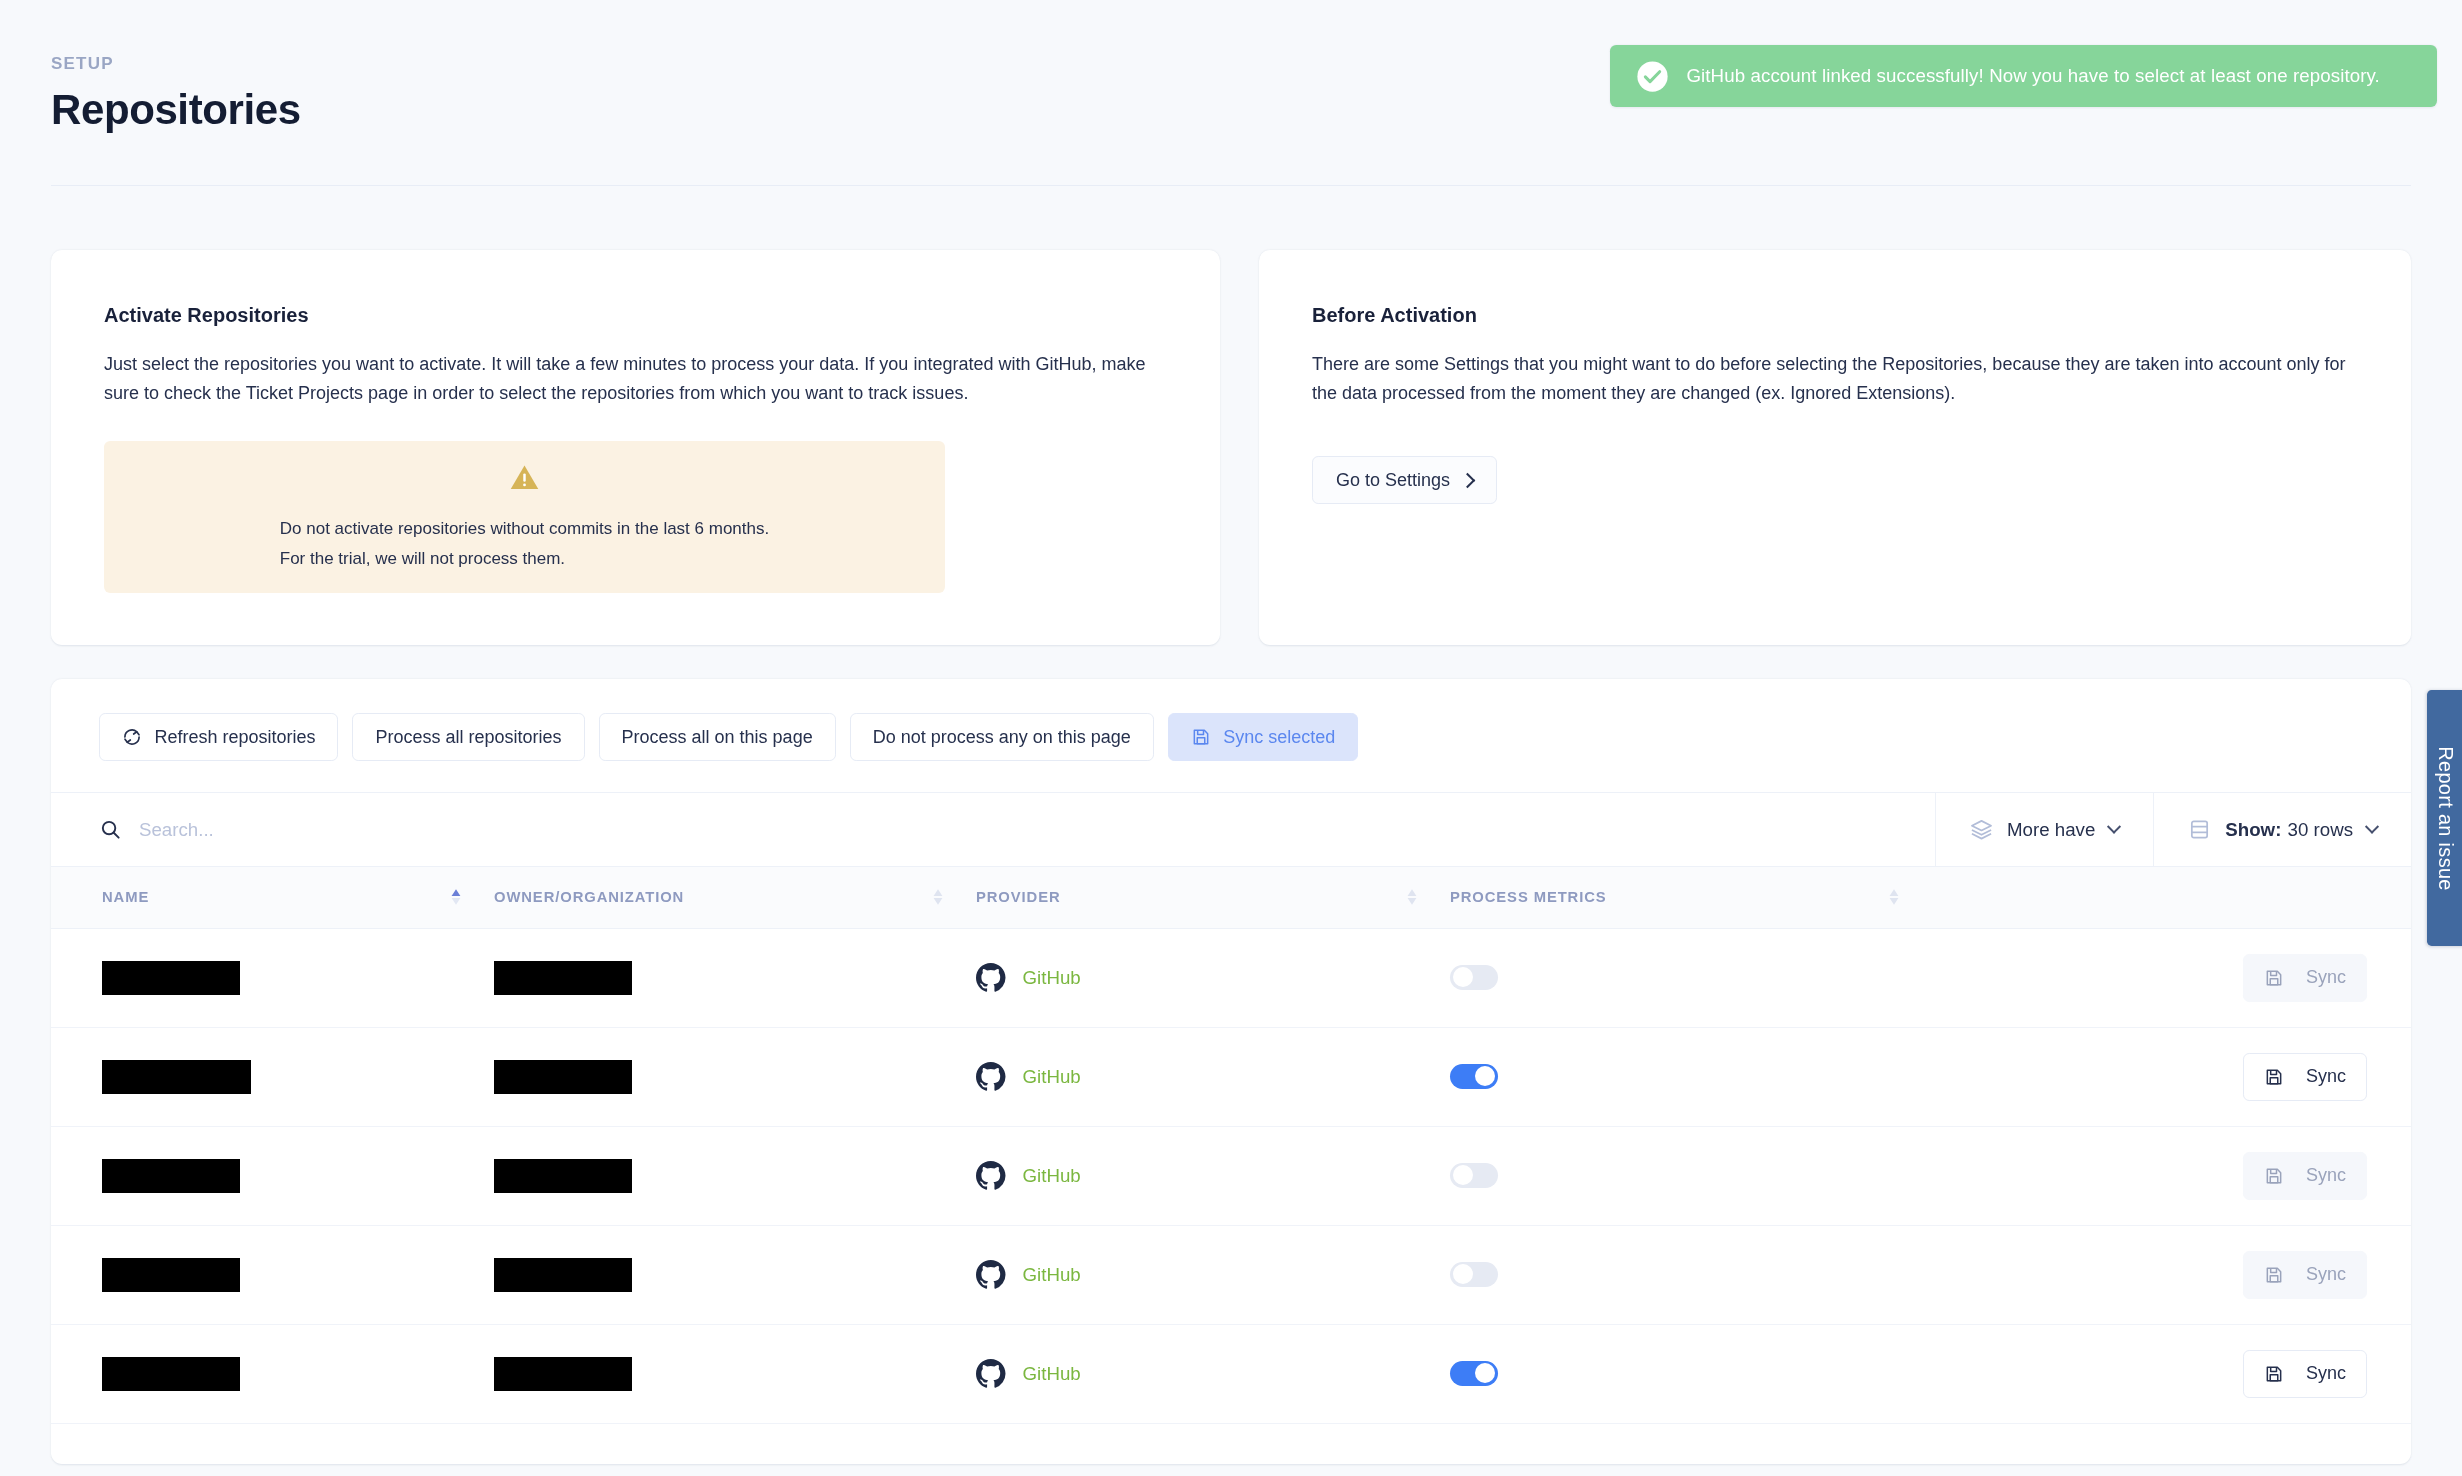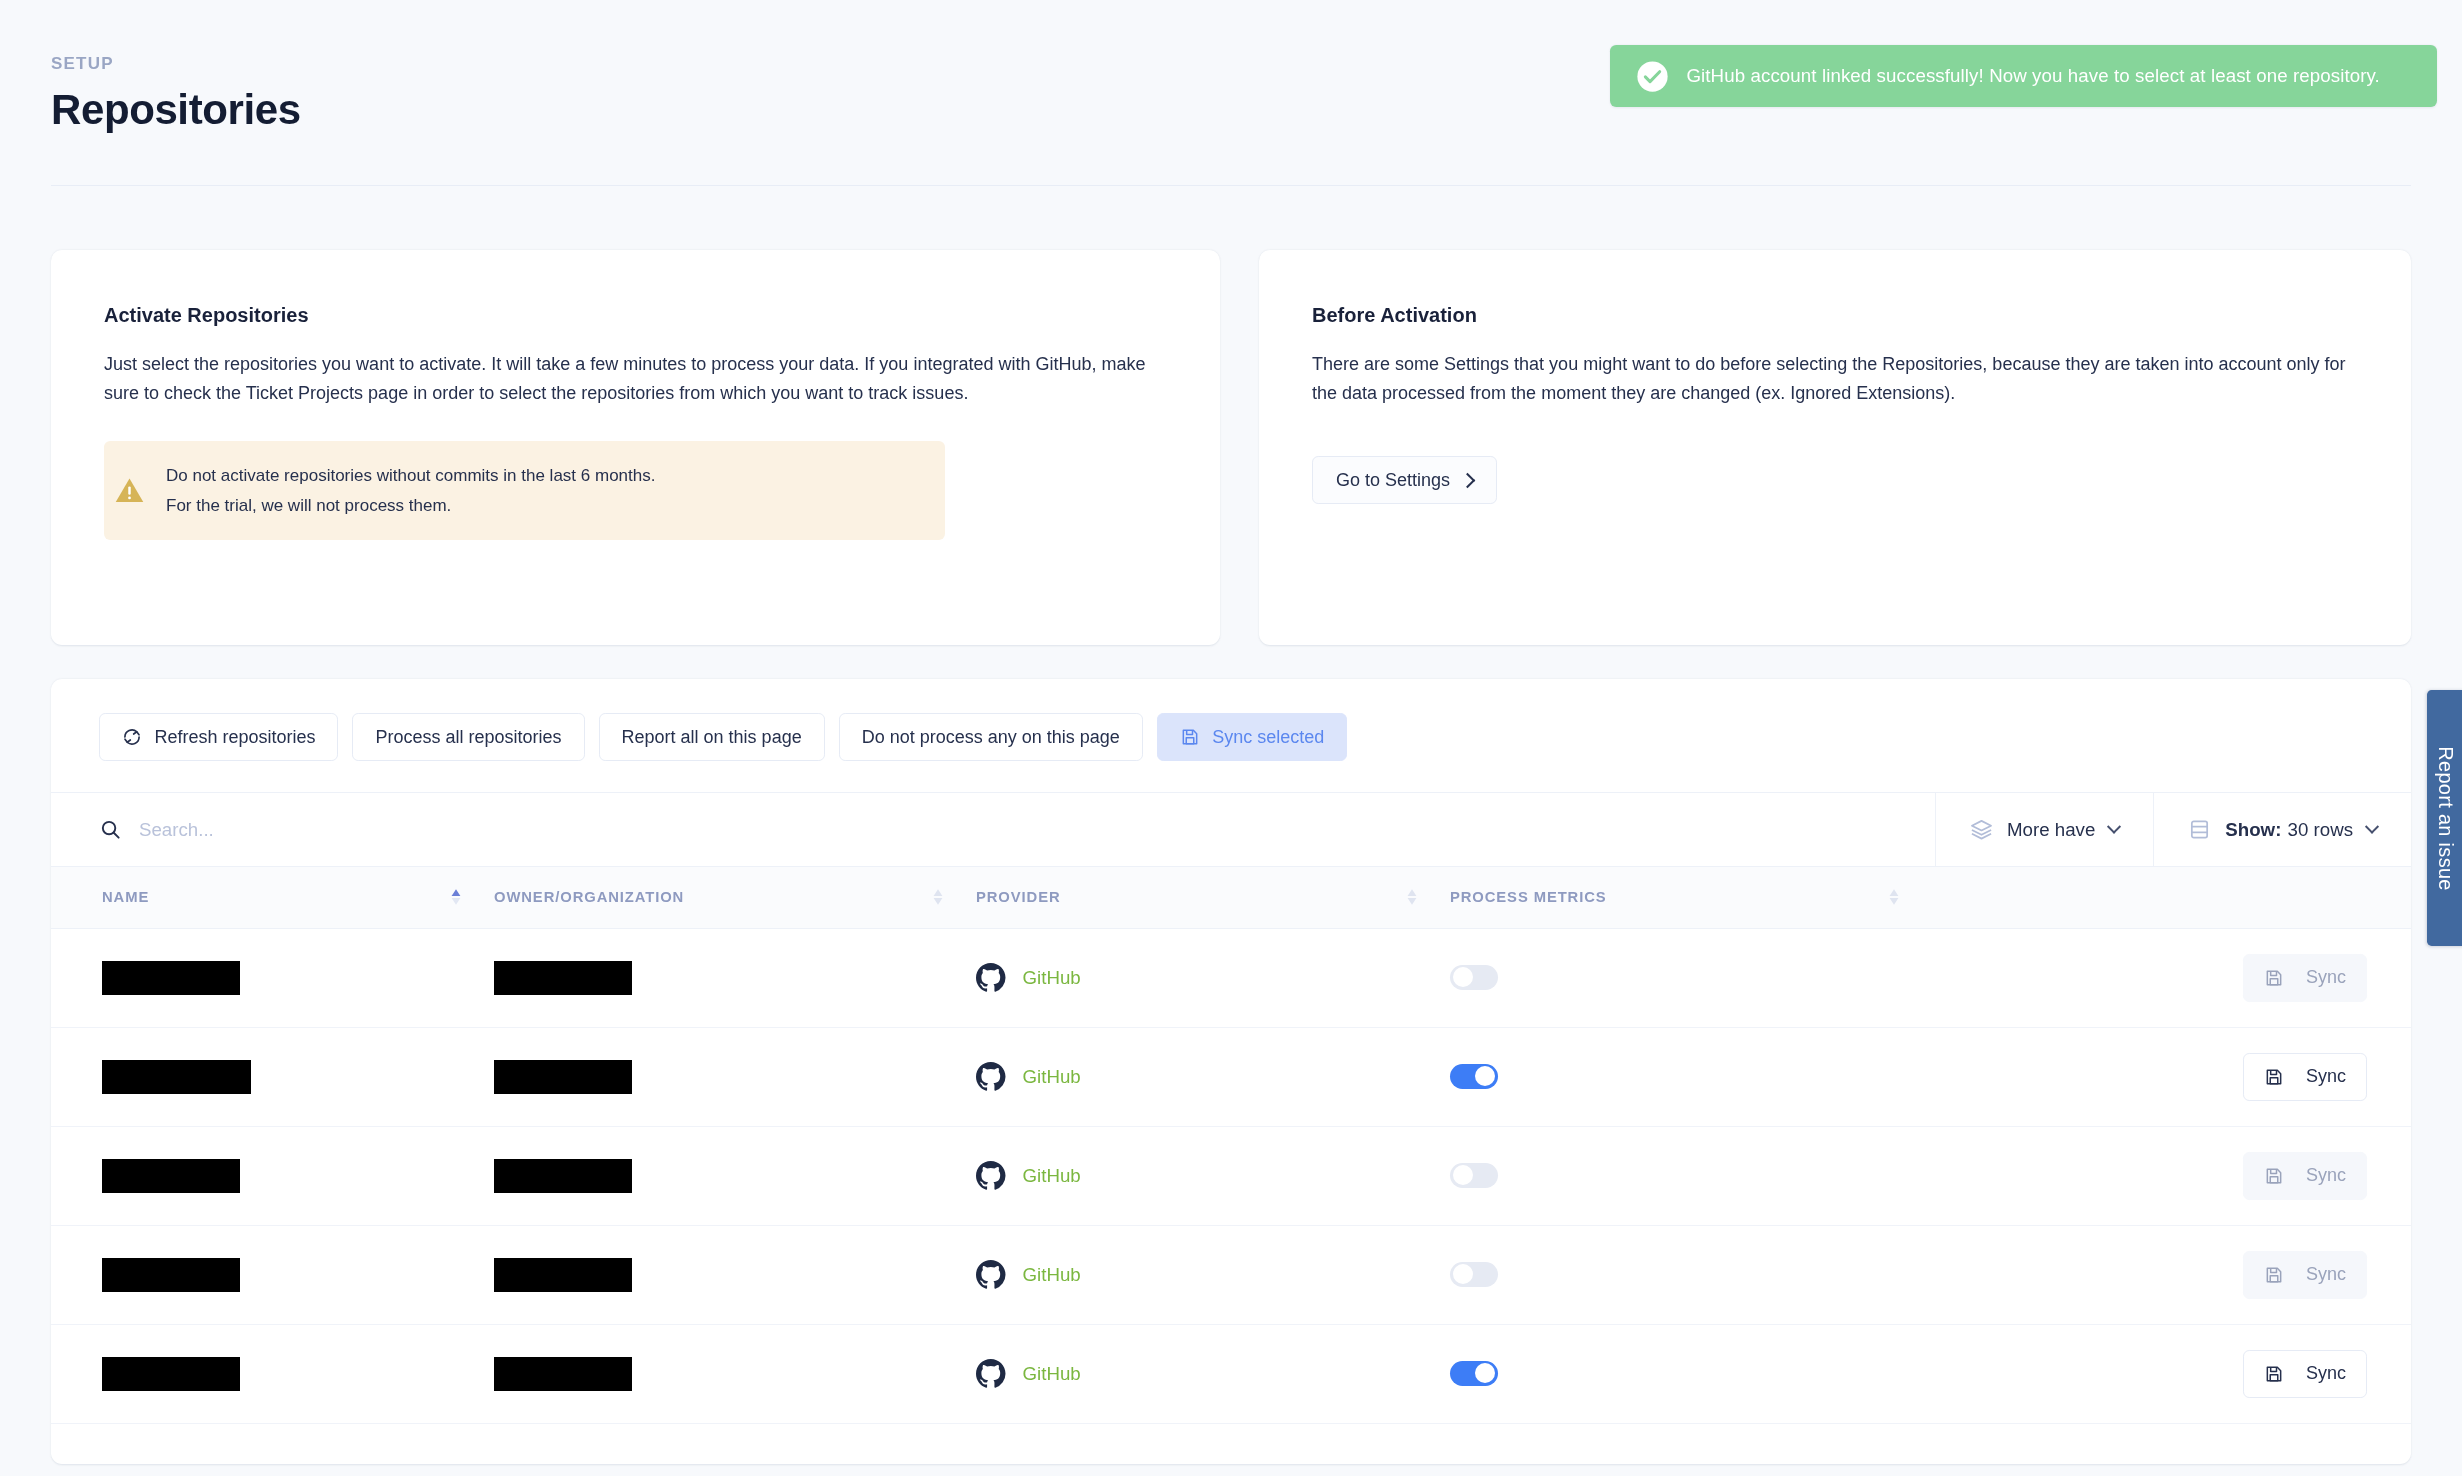--- a/index.html
+++ b/index.html
@@ -37,21 +37,21 @@
     box-shadow: 0 0.8px 2.3px rgba(30,50,90,.07), 0 0.8px 1.6px rgba(30,50,90,.04);
   }
   #card-left  { left: 51px;   top: 250px; width: 1169px; height: 395px; }
   #card-right { left: 1259px; top: 250px; width: 1152px; height: 395px; }
   .card-pad { padding: 54px 53px 0 53px; }
   .card-title { font-size: 20px; font-weight: 700; color: #19213a; }
   .card-body { margin-top: 23px; font-size: 18px; line-height: 1.62; color: #26304d; max-width: 1057px; }
 
   .warn {
     margin-top: 33px; width: 841px; background: #fbf2e3; border-radius: 6.2px;
-    display: flex; align-items: center; gap: 20px; padding: 20px 9px;
+    display: flex; align-items: center; gap: 20px; padding: 20px 31px; flex-direction: column;
   }
   .warn-icon { width: 33px; height: 33px; flex: none; }
   .warn-lines { font-size: 17px; line-height: 1.72; color: #26304d; }
 
   .settings-btn {
     margin-top: 48px; display: inline-flex; align-items: center; gap: 12.4px;
     height: 48px; padding: 0 23px; background: #fbfcfe;
     border: 0.8px solid #e6ebf5; border-radius: 6.2px;
     font-size: 18px; color: #26304d; cursor: pointer; justify-content: flex-end;
   }
@@ -192,21 +192,21 @@
             <path d="M3.5 12a8.5 8.5 0 0 1 14.2-6.3"></path>
           <polyline points="3.6,14.6 6.3,18.3 10,15.6"></polyline>
             <polyline points="20.4,9.4 17.7,5.7 14,8.4"></polyline>
         </svg>
         <span>Refresh repositories</span>
       </div>
       <div class="tb-btn">
         <span>Process all repositories</span>
       </div>
       <div class="tb-btn">
-        <span>Report all on this page</span>
+        <span>Process all on this page</span>
       </div>
       <div class="tb-btn">
         <span>Do not process any on this page</span>
       </div>
       <div class="tb-btn primary">
         <svg width="20" height="20" viewBox="0 0 24 24" fill="none" stroke="#5b87ef" stroke-width="1.8" stroke-linejoin="round">
           <path d="M4 4h12l4 4v12H4z"></path>
             <path d="M8 4v5h7V4"></path>
             <rect x="7.5" y="13" width="9" height="7"></rect>
         </svg>

